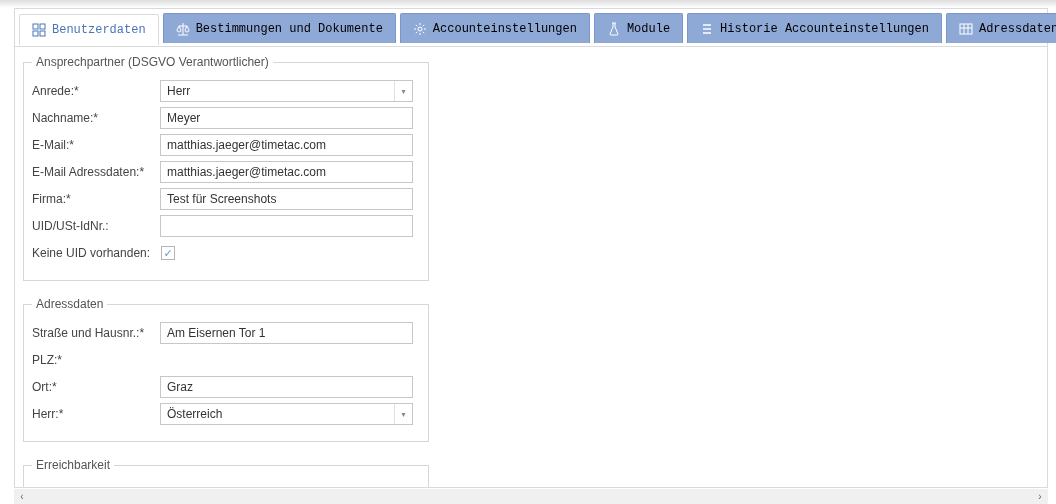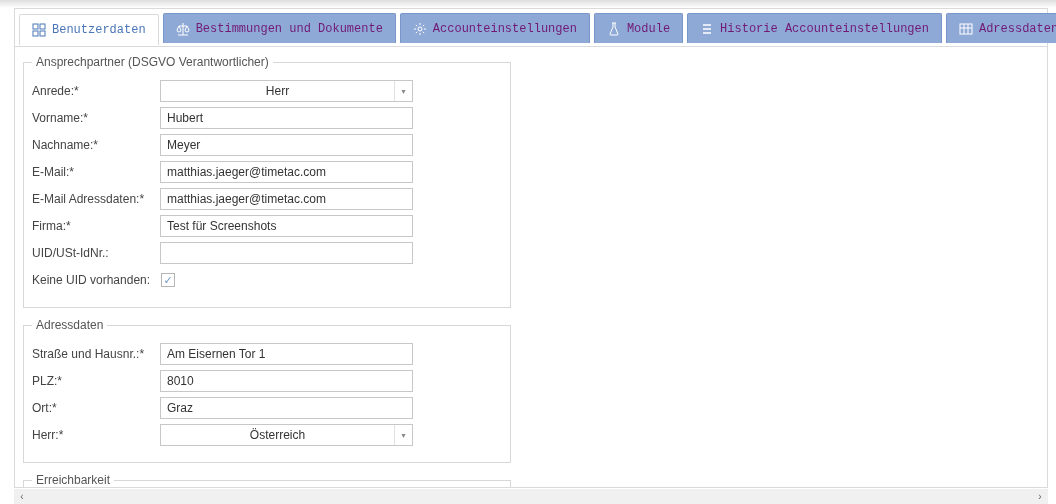--- a/index.html
+++ b/index.html
@@ -31,21 +31,21 @@
       background: #fff;
       height: 38px;
       font-family: Liberation Mono, monospace;
     }
     .tab {
       display: flex;
       align-items: center;
       gap: 6px;
       padding: 6px 12px;
       background: #8fa9d6;
-      color: #701a75;
+      color: #000000;
       border: 1px solid #7896c9;
       border-bottom: none;
       border-radius: 2px 2px 0 0;
       font-size: 12px;
       cursor: pointer;
       height: 30px;
       white-space: nowrap;
     }
     .tab.active {
       background: #fff;
@@ -63,23 +63,23 @@
       justify-content: center;
     }
     .tab-icon svg { width: 14px; height: 14px; }
     .content {
       padding: 8px 8px 8px 8px;
       overflow-y: auto;
       height: calc(100% - 38px);
     }
     fieldset {
       border: 1px solid #d7d7d7;
-      margin-bottom: 10px;
+      margin-bottom: 16px;
       padding: 10px 8px 12px 8px;
-      width: 488px;
+      width: 406px;
     }
     legend {
       font-size: 12px;
       color: #555;
       padding: 0 4px;
     }
     .row {
       display: flex;
       align-items: center;
       min-height: 24px;
@@ -109,21 +109,20 @@
       display: flex;
       align-items: center;
       background: #fff;
       cursor: pointer;
     }
     .select-text {
       flex: 1;
       padding: 0 6px;
       font-size: 12px;
       color: #333;
-      text-align: center;
     }
     .select-arrow {
       width: 18px;
       height: 20px;
       border-left: 1px solid #e0e0e0;
       display: flex;
       align-items: center;
       justify-content: center;
       color: #888;
       font-size: 8px;
@@ -248,24 +247,20 @@
       <div class="row">
         <div class="label">Anrede:*</div>
         <div class="input-wrap">
           <div class="select">
             <span class="select-text">Herr</span>
             <span class="select-arrow">▾</span>
           </div>
         </div>
       </div>
 
-      <div class="row">
-        <div class="label">Vorname:*</div>
-        <div class="input-wrap"><input type="text" value="Hubert" style=""></div>
-      </div>
 
       <div class="row">
         <div class="label">Nachname:*</div>
         <div class="input-wrap"><input type="text" value="Meyer" style=""></div>
       </div>
 
       <div class="row">
         <div class="label">E-Mail:*</div>
         <div class="input-wrap"><input type="text" value="matthias.jaeger@timetac.com" style=""></div>
       </div>
@@ -294,21 +289,20 @@
     <fieldset>
       <legend>Adressdaten</legend>
 
       <div class="row">
         <div class="label">Straße und Hausnr.:*</div>
         <div class="input-wrap"><input type="text" value="Am Eisernen Tor 1" style=""></div>
       </div>
 
       <div class="row">
         <div class="label">PLZ:*</div>
-        <div class="input-wrap"><input type="text" value="8010" style=""></div>
       </div>
 
       <div class="row">
         <div class="label">Ort:*</div>
         <div class="input-wrap"><input type="text" value="Graz" style=""></div>
       </div>
 
       <div class="row">
         <div class="label">Herr:*</div>
         <div class="input-wrap">

